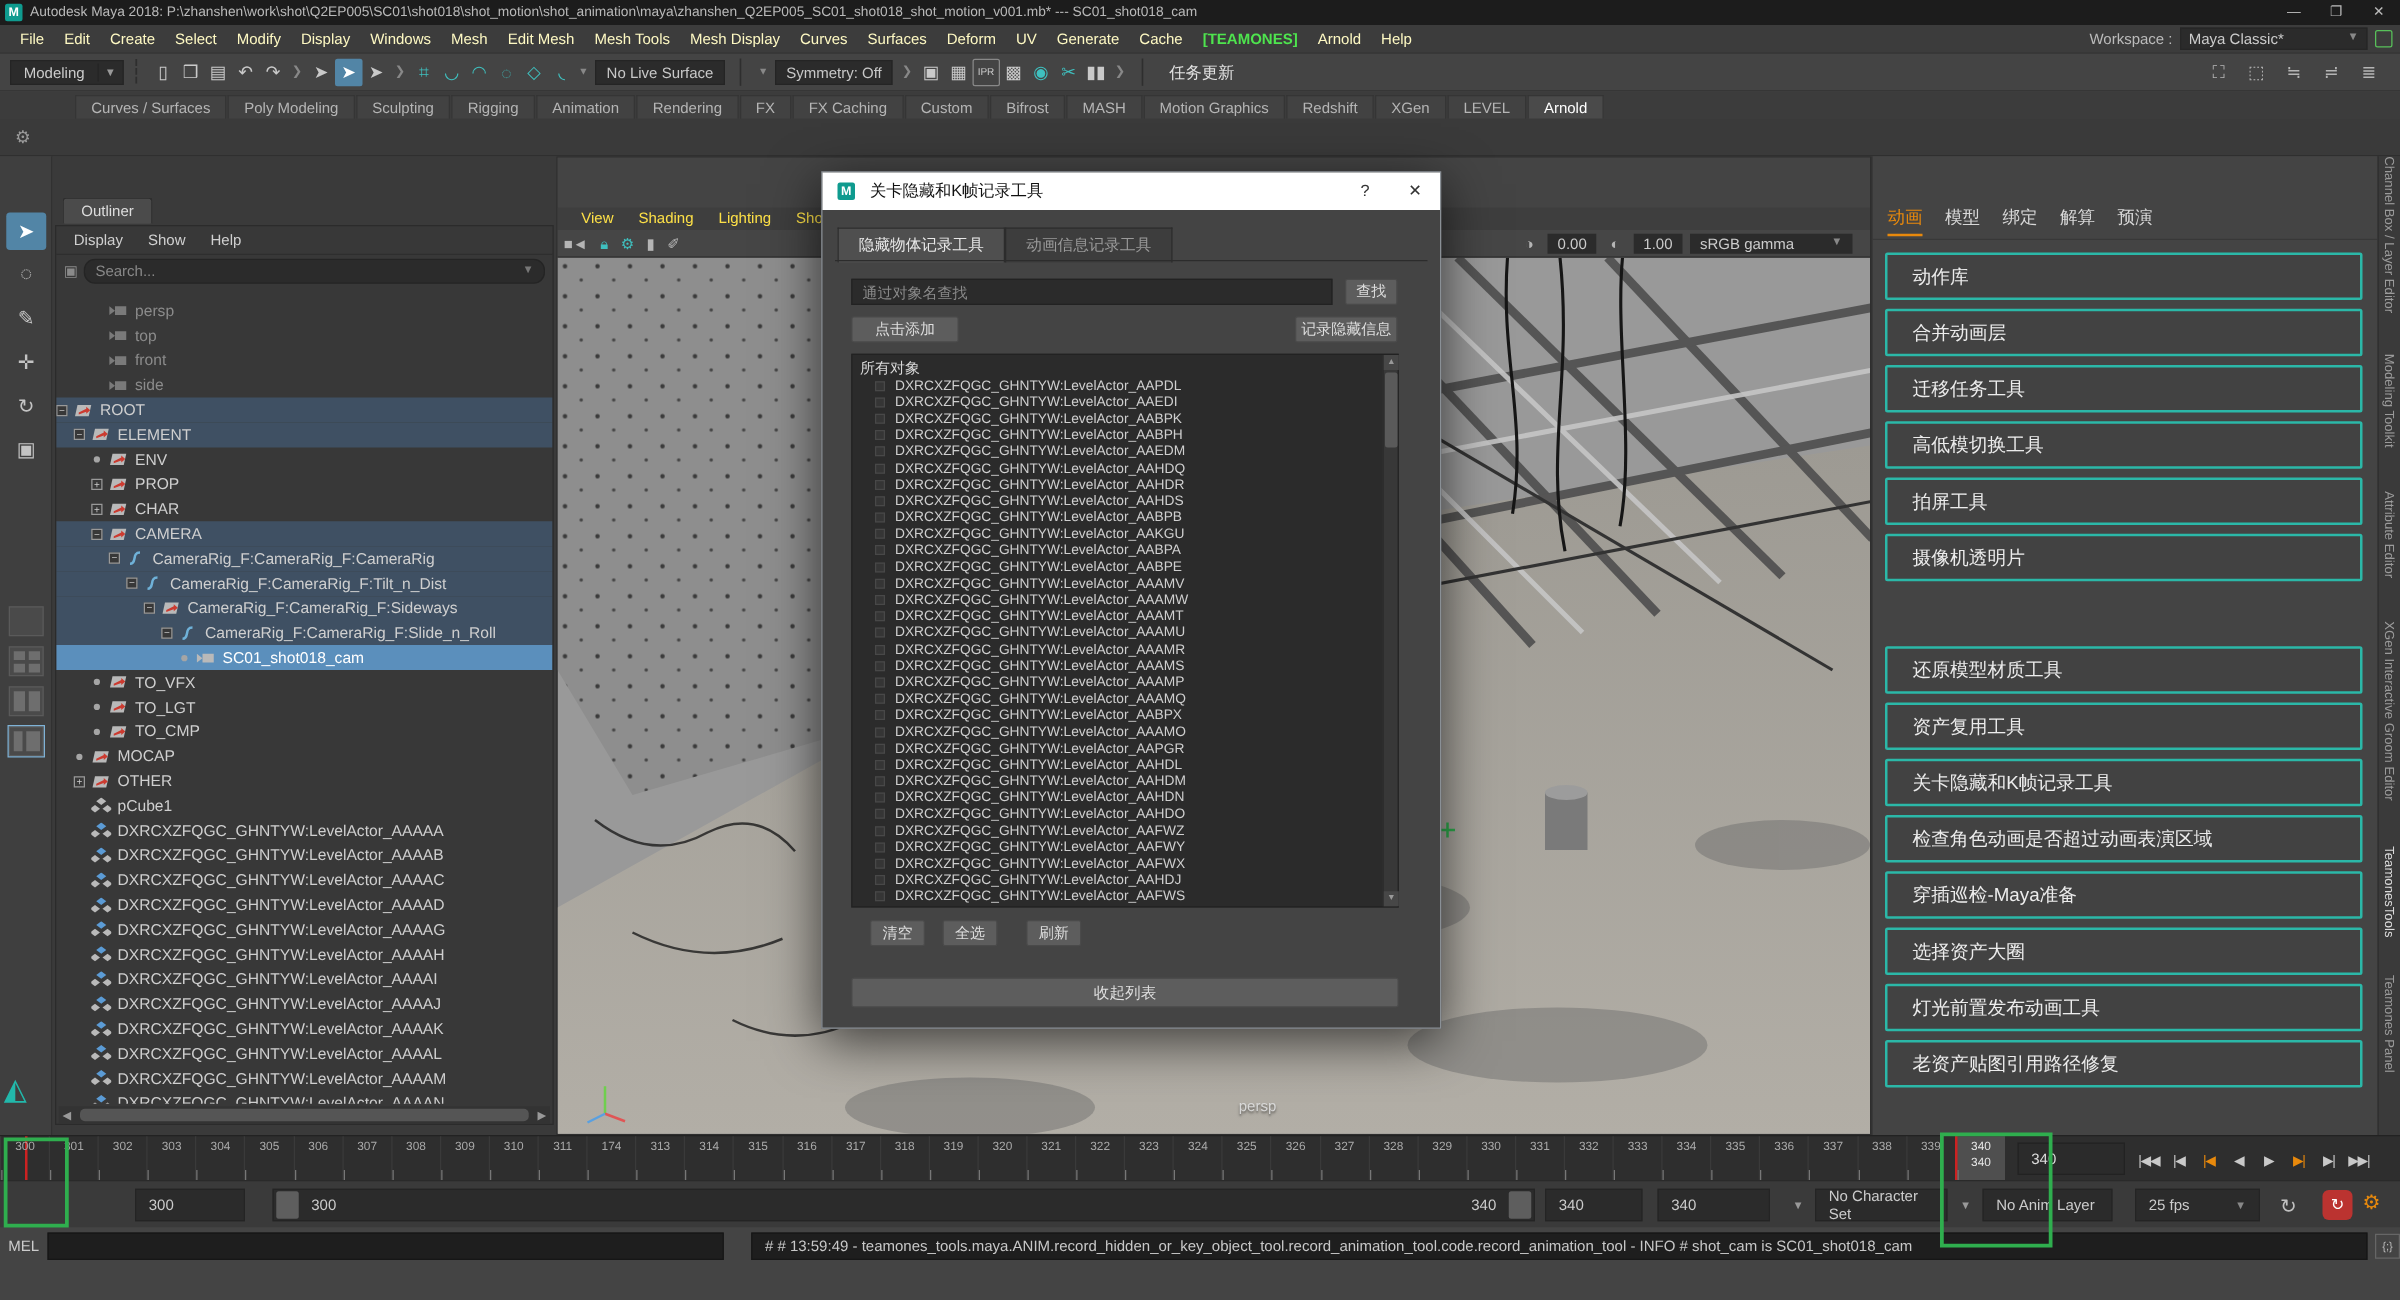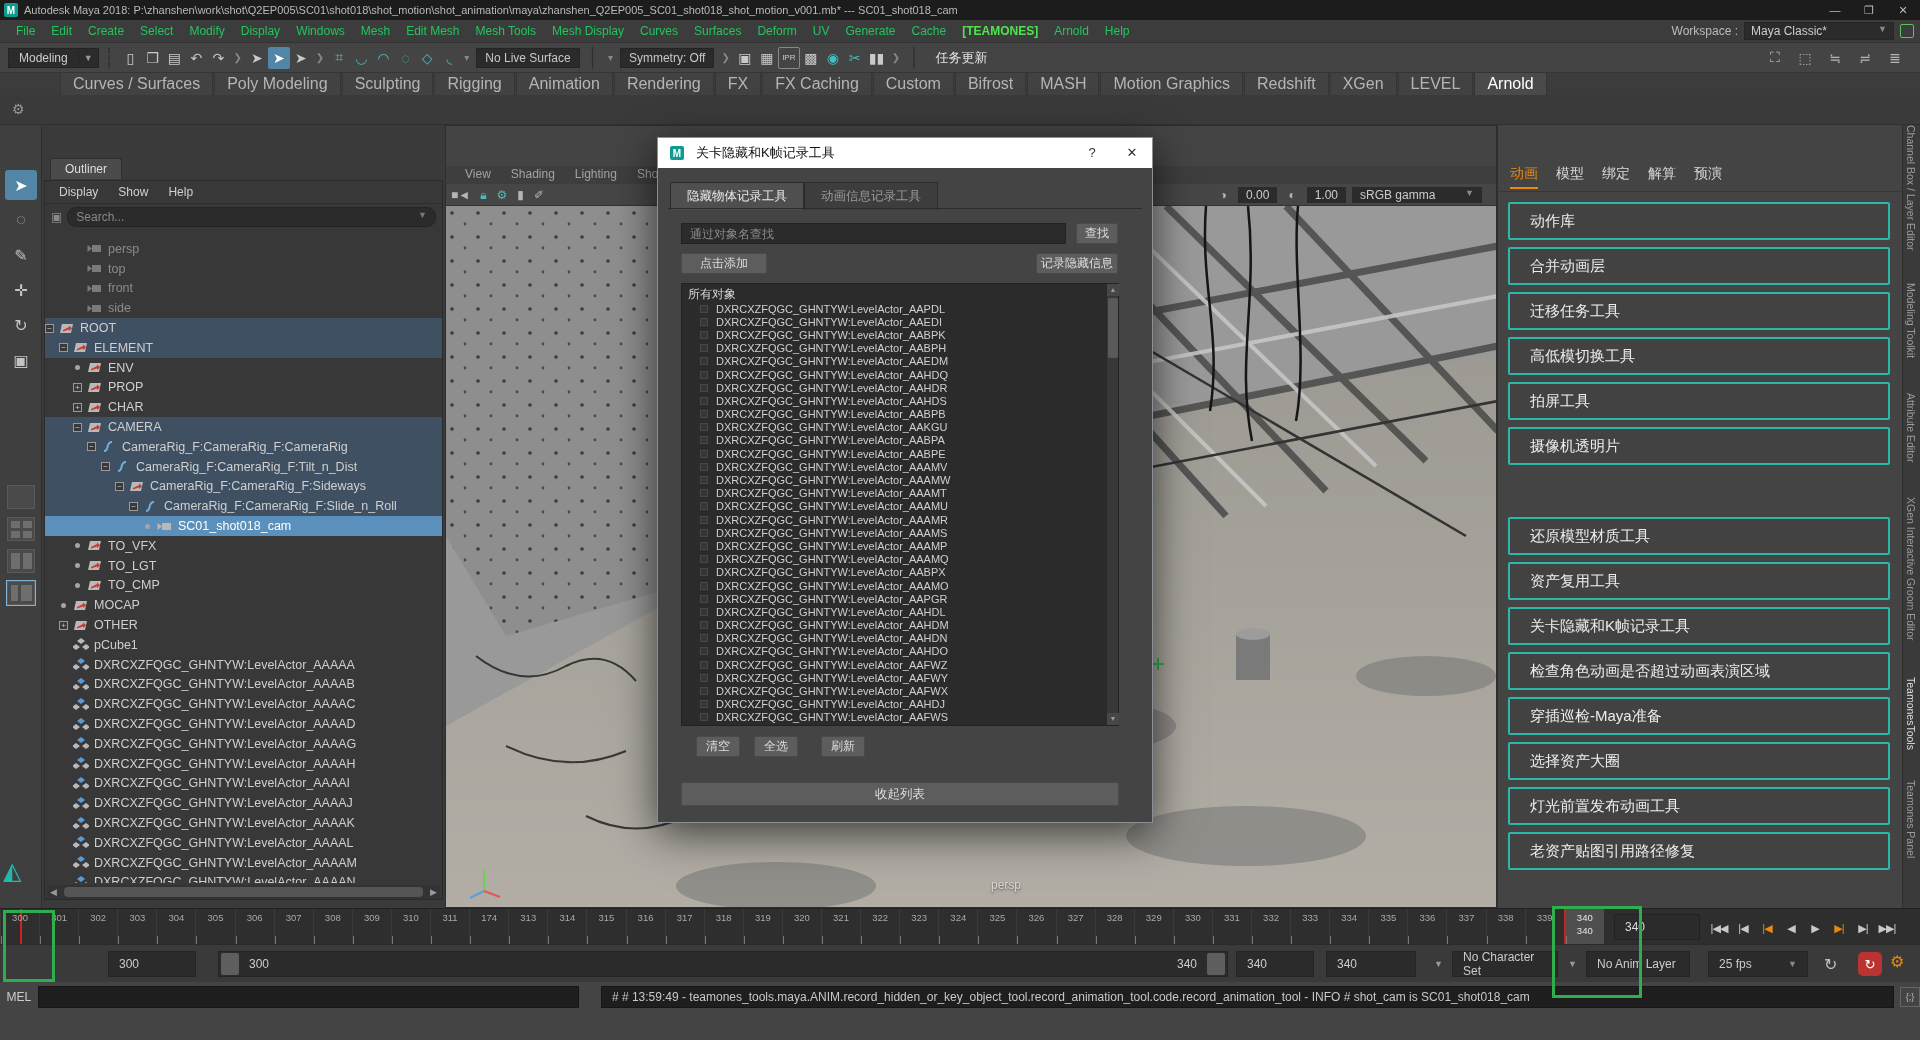--- a/index.html
+++ b/index.html
@@ -14,21 +14,21 @@
   #titlebar { position:absolute; left:0; top:0; width:1920px; height:20px; background:#1c1c1c; display:flex; align-items:center; }
   .maya-badge { width:14px; height:14px; margin:0 6px 0 4px; background:#0f9b8f; color:#fff; font-size:10px; font-weight:bold; display:flex; align-items:center; justify-content:center; border-radius:2px; }
   #title-text { color:#b9b9b9; font-size:11px; white-space:nowrap; }
   #win-controls { margin-left:auto; display:flex; }
   #win-controls span { width:34px; text-align:center; color:#bbb; font-size:11px; line-height:20px; }
   #win-close { font-size:12px; }
 
   
   #menubar { position:absolute; left:0; top:20px; width:1920px; height:23px; background:#3c3c3c; display:flex; align-items:center; border-bottom:1px solid #333; }
   #menu-items { display:flex; align-items:center; padding-left:8px; }
-  .menu-item { padding:0 8px; color:#22c55e; font-size:12px; line-height:23px; white-space:nowrap; }
+  .menu-item { padding:0 8px; color:#fef9c3; font-size:12px; line-height:23px; white-space:nowrap; }
   .menu-item.green { color:#4ee44e; font-weight:bold; }
   #workspace-area { margin-left:auto; display:flex; align-items:center; gap:6px; padding-right:6px; }
   #workspace-label { color:#bbb; }
   #workspace-select { background:#2b2b2b; border:1px solid #262626; color:#ccc; padding:1px 6px; width:150px; display:flex; justify-content:space-between; }
   #workspace-icon { width:14px; height:14px; border:1px solid #58c15a; border-radius:2px; display:inline-block; }
 
   
   #toolbar { position:absolute; left:0; top:43px; width:1920px; height:30px; background:#444; display:flex; align-items:center; border-bottom:1px solid #363636; }
   .tb-sep { color:#2e2e2e; font-size:18px; margin:0 5px; }
   .tb-arrow { color:#888; font-size:10px; margin:0 4px; }
@@ -38,21 +38,21 @@
   .tb-box { background:#2b2b2b; border:1px solid #242424; color:#c8c8c8; padding:2px 8px; margin:0 3px; white-space:nowrap; }
   #modeling-select { margin-left:8px; background:#2b2b2b; border:1px solid #242424; display:flex; align-items:center; }
   #modeling-select .val { padding:2px 10px; }
   #modeling-select .dd { border-left:1px solid #242424; padding:2px 5px; color:#999; font-size:9px; }
   #task-update { color:#e2e2e2; font-size:13px; margin:0 10px; white-space:nowrap; }
   #toolbar-right { margin-left:auto; display:flex; gap:8px; padding-right:14px; }
   #toolbar-right .tb-ic { color:#b5b5b5; }
 
   
   #shelfbar { position:absolute; left:0; top:73px; width:1920px; height:22px; background:#3c3c3c; display:flex; align-items:flex-end; padding-left:60px; }
-  .shelf-tab { padding:2px 12px; font-size:16px; color:#b5b5b5; background:#424242; border:1px solid #353535; border-bottom:none; margin-right:1px; white-space:nowrap; }
+  .shelf-tab { padding:2px 12px; font-size:12px; color:#b5b5b5; background:#424242; border:1px solid #353535; border-bottom:none; margin-right:1px; white-space:nowrap; }
   .shelf-tab.active { color:#fff; background:#4a4a4a; }
   #shelfrow { position:absolute; left:0; top:95px; width:1920px; height:30px; background:#3a3a3a; border-bottom:1px solid #2f2f2f; }
   #shelf-gear { position:absolute; left:12px; top:6px; color:#9a9a9a; font-size:14px; }
 
   
   #toolbox { position:absolute; left:0; top:125px; width:42px; height:783px; background:#3f3f3f; border-right:1px solid #2e2e2e; }
   .tool-ic { position:absolute; left:5px; width:32px; height:30px; display:flex; align-items:center; justify-content:center; color:#c3c3c3; font-size:16px; border-radius:3px; }
   .tool-ic.active { background:#5285a6; color:#fff; }
   .layout-btn { position:absolute; left:7px; width:28px; height:24px; border:1px solid #5a5a5a; background:#4a4a4a; }
   .layout-btn .pane { position:absolute; background:#6e6e6e; }
@@ -77,21 +77,21 @@
   .ol-dot { width:5px; height:5px; border-radius:50%; background:#a5a5a5; margin:0 7px 0 2px; flex:none; }
   .ol-spc { width:14px; flex:none; }
   .ol-ico { width:16px; height:13px; margin-right:5px; flex:none; }
   #outliner-hscroll { position:absolute; left:2px; right:2px; bottom:0; height:14px; background:#333; display:flex; align-items:center; }
   #outliner-hscroll .thumb { height:10px; background:#555; flex:1; margin:0 4px; border-radius:4px; }
   #outliner-hscroll .arr { color:#999; font-size:9px; padding:0 3px; }
 
   
   #viewport { position:absolute; left:445px; top:125px; width:1052px; height:783px; background:#444; overflow:hidden; border:1px solid #2e2e2e; }
   #vp-menus { position:absolute; left:0; top:40px; width:100%; height:18px; background:#3e3e3e; display:flex; gap:2px; padding-left:10px; }
-  #vp-menus span { padding:1px 9px; color:#a3a3a3; }
+  #vp-menus span { padding:1px 9px; color:#fde047; }
   #vp-iconrow { position:absolute; left:0; top:58px; width:100%; height:22px; background:#464646; border-bottom:1px solid #333; display:flex; align-items:center; }
   #vp-iconrow .vp-ic { color:#3fc0bf; font-size:12px; margin:0 5px; }
   #vp-iconrow .vp-ic.gray { color:#b5b5b5; }
   #vp-right-ctrls { margin-left:auto; display:flex; align-items:center; gap:6px; padding-right:14px; }
   #vp-right-ctrls .num { background:#2b2b2b; padding:1px 8px; color:#ccc; }
   #vp-gamma-select { background:#2b2b2b; padding:1px 8px; color:#ccc; width:130px; display:flex; justify-content:space-between; }
   #scene { position:absolute; left:0; top:80px; width:1052px; height:703px; }
   #persp-label { position:absolute; left:545px; top:752px; color:#d8d8d8; font-size:12px; text-shadow:0 1px 2px #0008; }
   #vp-axis { position:absolute; left:18px; top:735px; width:40px; height:40px; }
 

